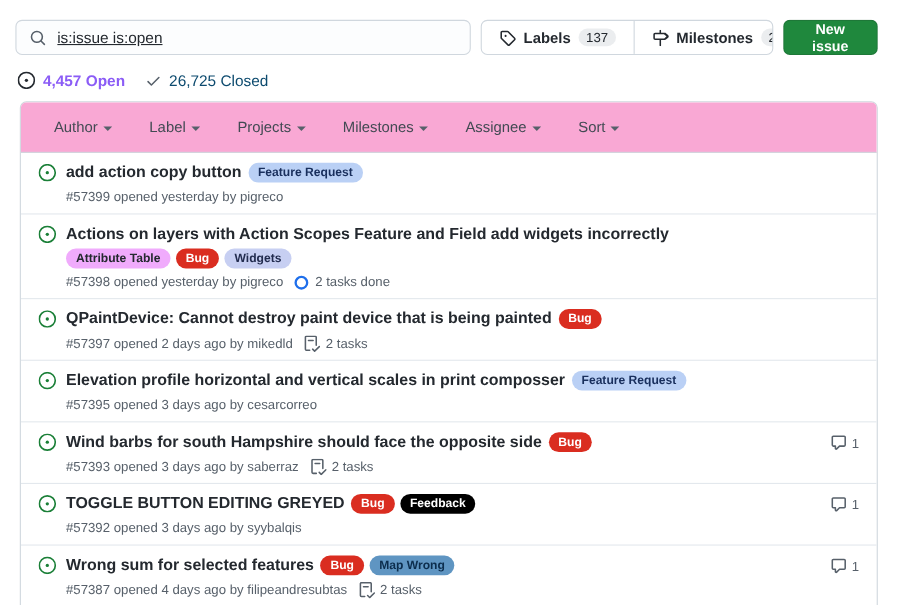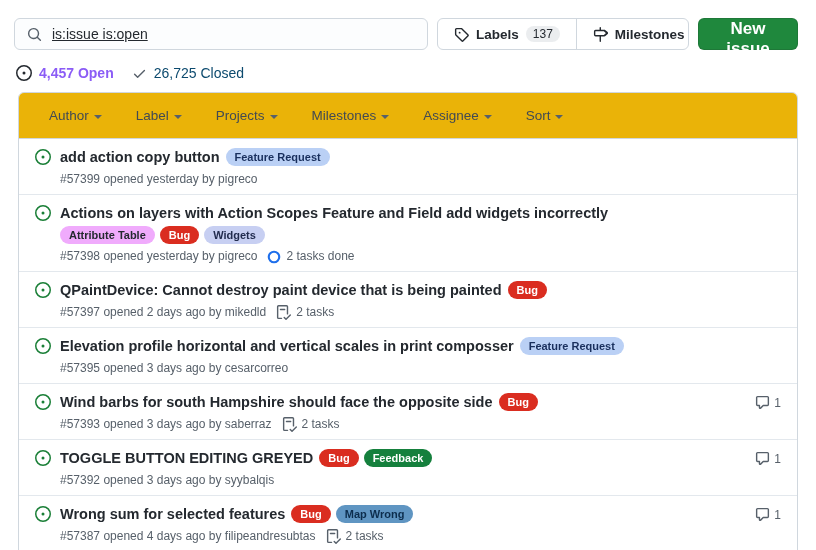--- a/index.html
+++ b/index.html
@@ -26,32 +26,32 @@
     font-size:13.5px;font-weight:600;color:#24292f;cursor:pointer;font-family:inherit;
   }
   .group-btn + .group-btn{border-left:1px solid #d0d7de;}
   .group-btn svg{color:#24292f;}
   .counter{
     background:rgba(175,184,193,0.25);border-radius:2em;padding:1px 7px;
     font-size:12px;font-weight:500;color:#24292f;
   }
   .new-issue{
     margin-left:auto;background:#1f883d;color:#fff;border:1px solid rgba(27,31,36,0.15);
-    border-radius:6px;height:32px;padding:0 14px;font-size:17px;font-weight:700;cursor:pointer;font-family:inherit;
+    border-radius:6px;height:32px;padding:0 14px;font-size:13px;font-weight:700;cursor:pointer;font-family:inherit;
   }
   .states{display:flex;align-items:center;gap:18px;margin:15px 18px 11px 16px;font-size:14px;}
   .state{display:flex;align-items:center;gap:7px;cursor:pointer;}
   .state.open{font-weight:700;color:#8b5cf6;}
   .state.closed{color:#0c4a6e;}
   .state svg{flex:none;}
   .list-container{
     margin:0 18px;border:1px solid #d0d7de;border-radius:6px 6px 0 0;overflow:hidden;background:#fff;
   }
   .filter-bar{
-    background:#eab308;border-bottom:1px solid #d0d7de;
+    background:#f9a8d4;border-bottom:1px solid #d0d7de;
     display:flex;align-items:center;gap:34px;padding:15px 16px 15px 30px;
   }
   .filter-item{
     display:flex;align-items:center;gap:5px;font-size:13.5px;color:#424a53;cursor:pointer;
   }
   .caret{
     width:0;height:0;border-left:4px solid transparent;border-right:4px solid transparent;
     border-top:4px solid #57606a;display:inline-block;margin-top:2px;
   }
   .issue-row{
@@ -312,21 +312,21 @@
       <svg viewBox="0 0 16 16" width="16" height="16" fill="currentColor">
             <path d="M8 9.5a1.5 1.5 0 1 0 0-3 1.5 1.5 0 0 0 0 3Z"></path>
             <path d="M8 0a8 8 0 1 1 0 16A8 8 0 0 1 8 0ZM1.5 8a6.5 6.5 0 1 0 13 0 6.5 6.5 0 0 0-13 0Z"></path>
           </svg>
     </span>
     <div class="issue-main">
       <div class="title-line">
         <a class="issue-title">TOGGLE BUTTON EDITING GREYED</a>
         <span class="inline-labels" style="display:inline-flex;gap:5px;">
               <span class="label" style="background: rgb(218, 45, 32); color: rgb(255, 255, 255);">Bug</span>
-              <span class="label" style="background: #15803d; color: rgb(255, 255, 255); text-align: right;">Feedback</span>
+              <span class="label" style="background: #000000; color: rgb(255, 255, 255); text-align: right;">Feedback</span>
             </span>
       </div>
 
       <div class="issue-meta">
         <span class="meta-text">#57392 opened 3 days ago by syybalqis</span>
 
       </div>
     </div>
     <div class="issue-comments">
       <span style="display:flex;">

